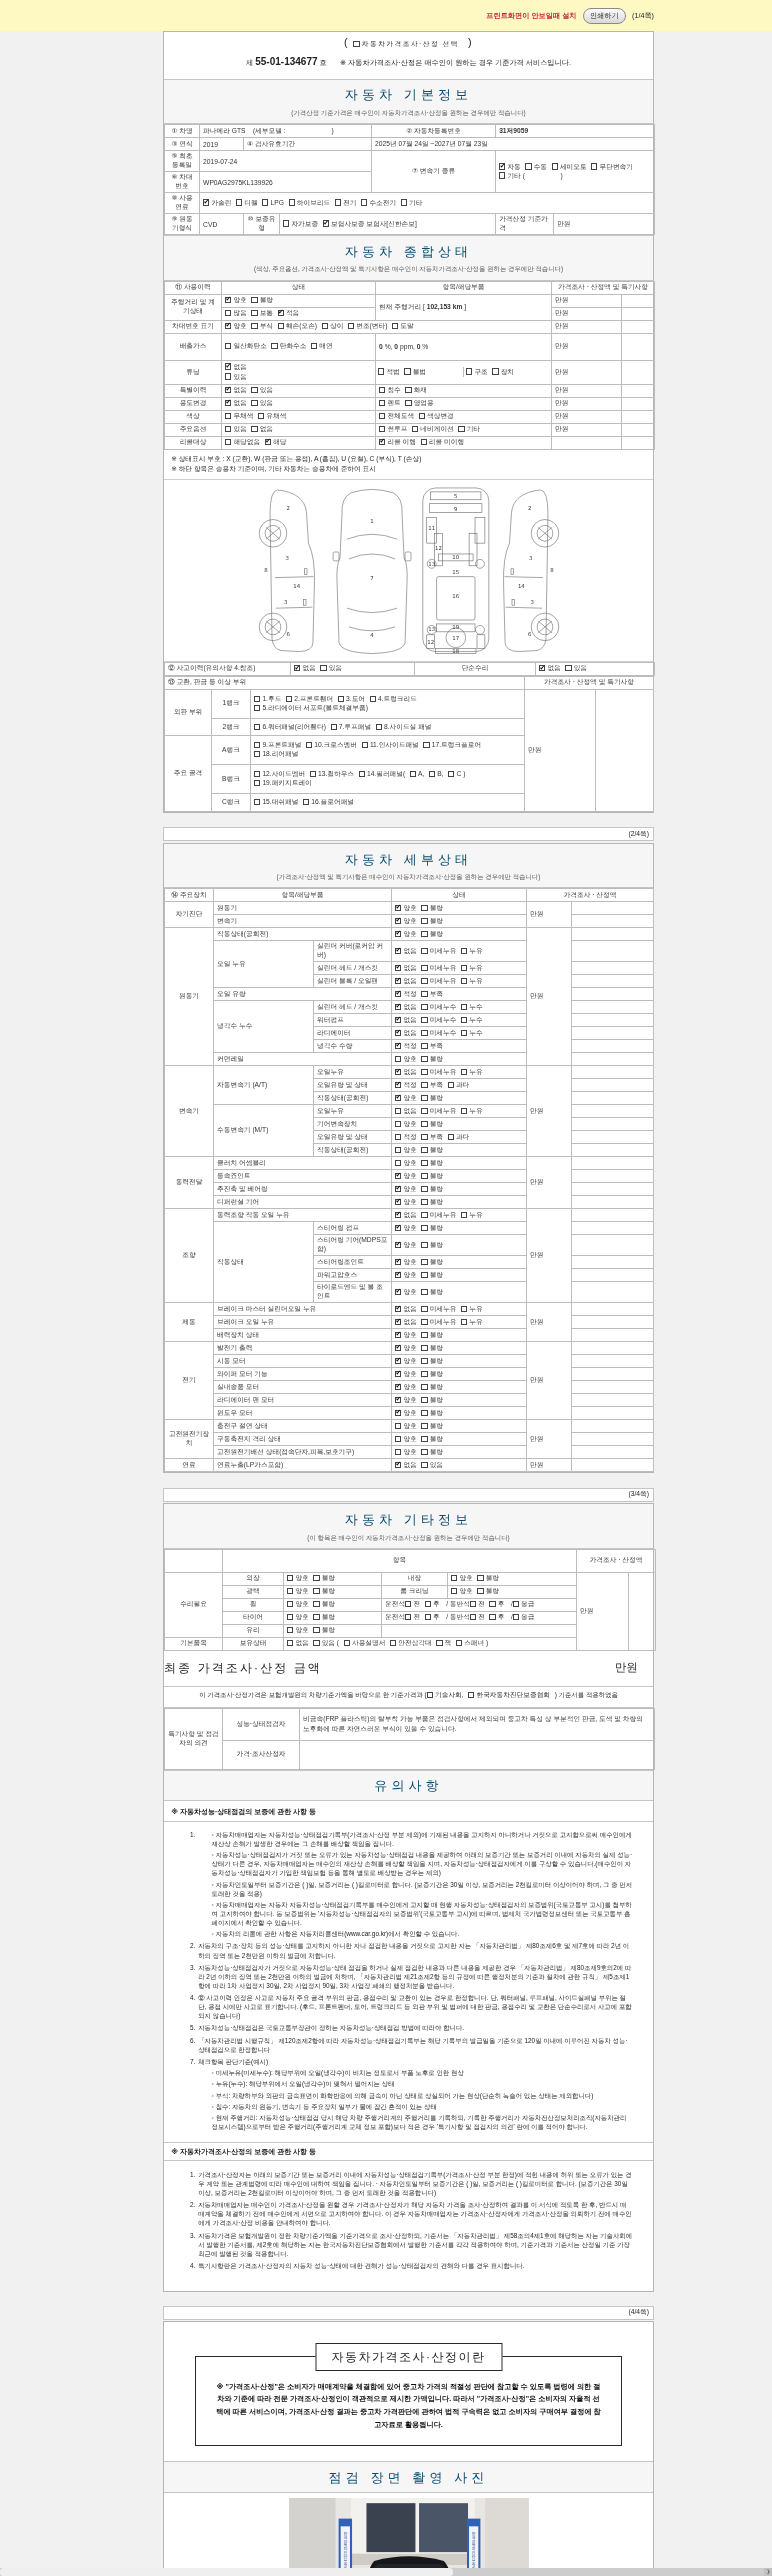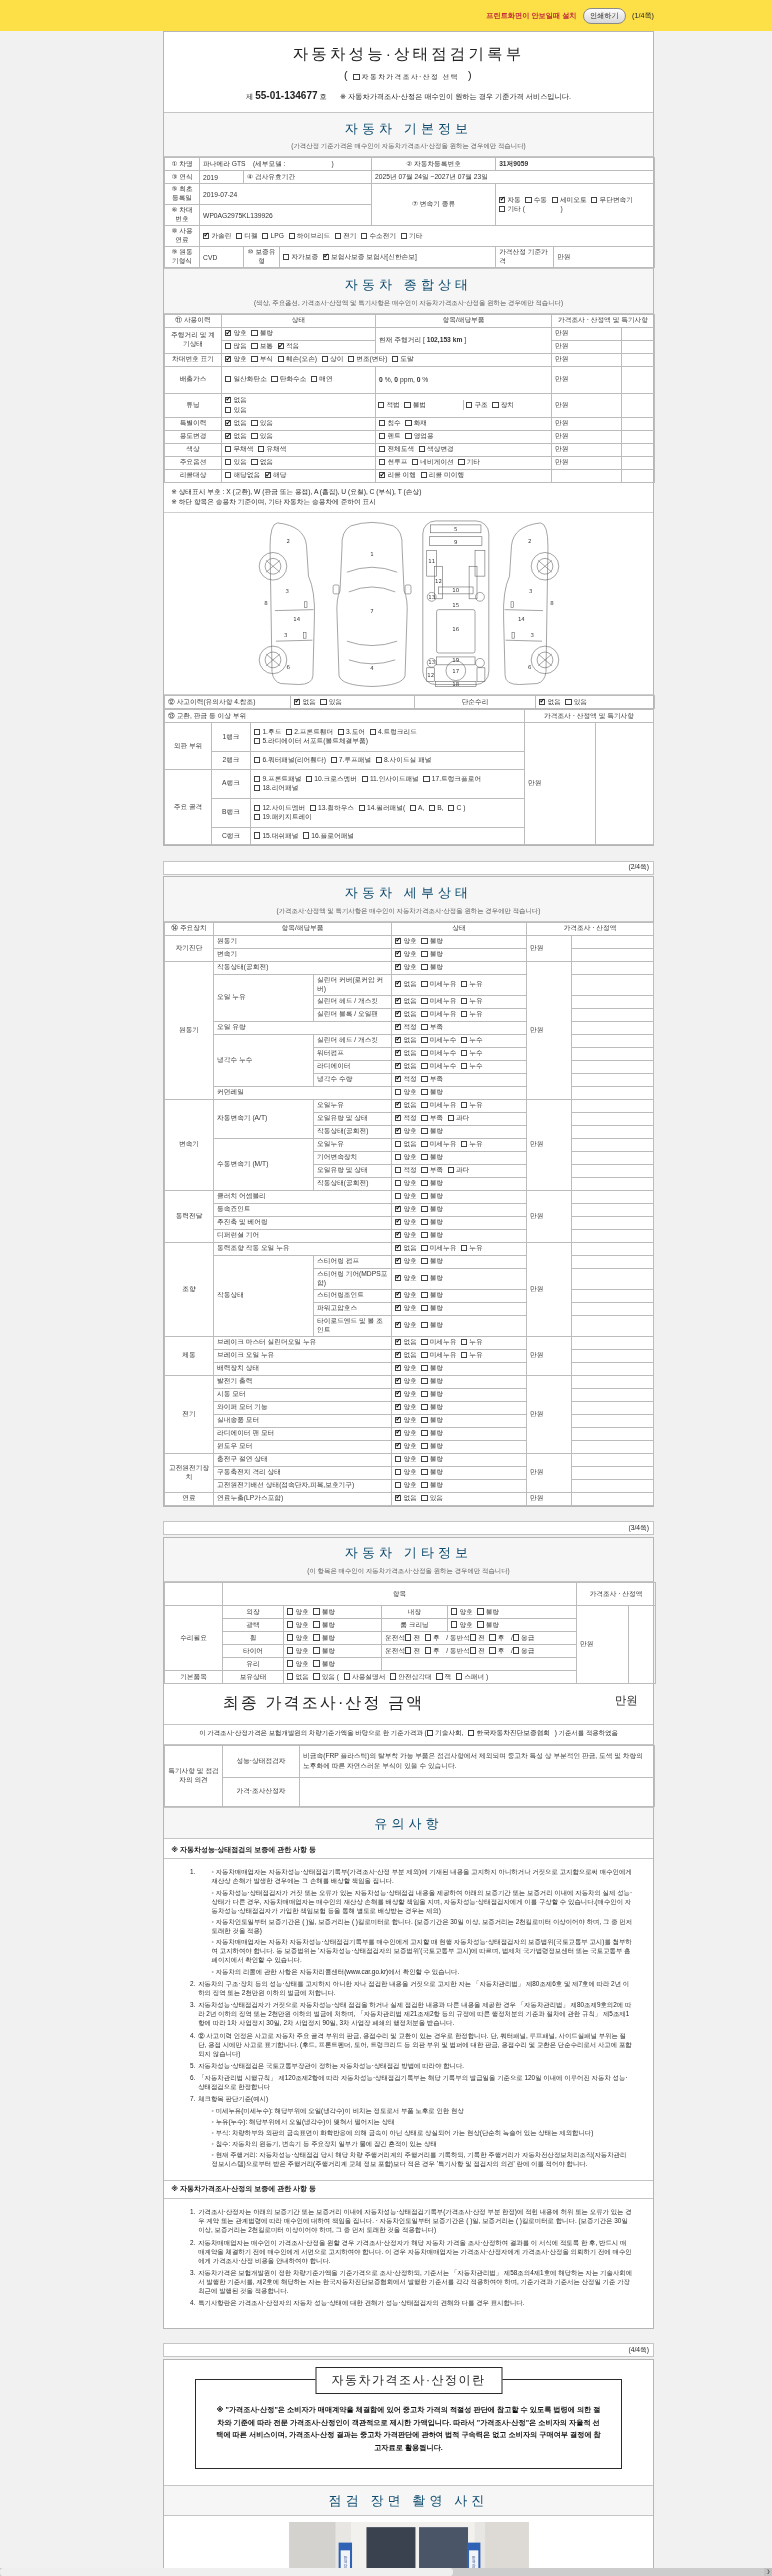--- a/index.html
+++ b/index.html
@@ -1,18 +1,18 @@
 <!DOCTYPE html>
 <html style="font-size:8.2px"><head>
 <meta charset="utf-8">
 <style>
   *{box-sizing:border-box;margin:0;padding:0}
   html,body{width:773px;height:2576px;overflow:hidden;background:#f1f1f1;
     font-family:"Liberation Sans","DejaVu Sans",sans-serif;color:#333}
-  .topband{height:31px;background:#fde047}
+  .topband{height:31px;background:#fef9c3}
   .toolbar{width:491px;margin-left:163px;display:flex;justify-content:flex-end;align-items:center;gap:6.2px;padding-top:8.2px}
   .install-hint{color:#c0283c;font-weight:bold;font-size:7.2px}
   .print-btn{font-size:7.2px;padding:2.1px 6.2px;border:0.5px solid #8a8a8a;background:linear-gradient(#fdfdfd,#d8d8d8);border-radius:8px;color:#222;cursor:pointer}
   .page-ind{font-size:7.2px;color:#222}
   .doc{width:491px;margin-left:163px}
   .sheet{background:#fff;border:0.5px solid #b5b5b5;margin-bottom:0}
   .gap{height:14.4px}
   .pagebar{background:#fff;border:0.5px solid #c5c5c5;text-align:right;font-size:6.7px;color:#222;padding:1.5px 4.1px;margin-bottom:1.5px}
   .main-title{font-size:15.5px;letter-spacing:3.1px;text-align:center;padding-top:12.4px;color:#222}
   .sub-title{font-size:10.8px;letter-spacing:1.5px;text-align:center;padding-top:4.1px;color:#222}
@@ -44,25 +44,25 @@
   .split>div+div{border-left:0.5px solid #bcbcbc}
   .notes{padding:2.1px 0 9.3px;font-size:6.4px;line-height:1.42;color:#222}
   .notes-sec-title{border:0.5px solid #c5c5c5;border-left:none;border-right:none;padding:3.6px 7.2px;font-size:7px;font-weight:bold;color:#222;background:#fff}
   .notes-body{padding:5.2px 20.6px 8.2px 25px}
   ol.nlist{list-style:decimal;margin-left:8.2px}
   ol.nlist>li{margin:3.1px 0;padding-left:1px}
   ul.nb{list-style:none;margin:1px 0 1px 13.4px}
   ul.nb>li{margin:2.1px 0}
   ul.nb>li::before{content:"◦ ";color:#333}
   .final-row{display:flex;border-bottom:0.5px solid #c5c5c5}
-  .final-label{flex:1;text-align:center;font-size:16px;letter-spacing:2.1px;padding:9.3px 0;color:#222}
+  .final-label{flex:1;text-align:left;font-size:12px;letter-spacing:2.1px;padding:9.3px 0;color:#222}
   .final-unit{width:170px;font-size:11.3px;padding:9.3px 15.5px 0 0;text-align:right;color:#222}
   .basis-line{font-size:6.4px;text-align:center;padding:4.1px 15.5px 6.2px;color:#222;border-bottom:0.5px solid #c5c5c5}
   .val-outer{padding:13.4px 31px 15.5px}
-  .val-box{border:1.5px solid #2a2a2a;position:relative;padding:24px 18.5px 13.4px;margin-top:6px}
+  .val-box{border:1.5px solid #2a2a2a;position:relative;padding:24px 18.5px 13.4px;margin-top:20px}
   .val-title{position:absolute;top:-13.4px;left:50%;transform:translateX(-50%);background:#fff;border:1px solid #2a2a2a;padding:4.1px 15.5px;font-size:12px;letter-spacing:1.5px;color:#222;white-space:nowrap}
   .val-body{font-size:7.2px;line-height:1.75;text-align:center;color:#111;font-weight:bold}
   .photo-zone{text-align:center;padding:3.1px 0}
   .photo-cell{border-bottom:0.5px solid #ddd;padding:2.1px 0}
   .hscroll{position:absolute;left:0;bottom:0;width:773px;height:8.2px;background:#cdcdcd}
   .hthumb{position:absolute;left:0;top:0.5px;width:453px;height:7.2px;background:#efefef;border-radius:3.6px}
   .harrow{position:absolute;right:0;top:0;width:9.3px;height:8.2px;display:flex;align-items:center;justify-content:center;font-size:4.6px;color:#555;background:#c2c2c2;cursor:pointer}
 </style>
 </head>
 <body>
@@ -72,21 +72,20 @@
     <span class="install-hint">프린트화면이 안보일때 설치</span>
     <button class="print-btn">인쇄하기</button>
     <span class="page-ind">(1/4쪽)</span>
   </div>
 </div>
 
 <div class="doc">
 
   <div class="sheet">
     <div>
-      <div class="main-title">자동차성능·상태점검기록부</div>
       <div class="sub-title">
         <span>(</span>
         <span><span class="ci"><span class="cb"></span><span>자동차가격조사·산정 선택</span></span></span>
         <span>)</span>
       </div>
       <div class="docno-line">
         <span><span>제</span>
           <b>55-01-134677</b>
           <span>호</span></span>
         <span>※ 자동차가격조사·산정은 매수인이 원하는 경우 기준가격 서비스입니다.</span>

